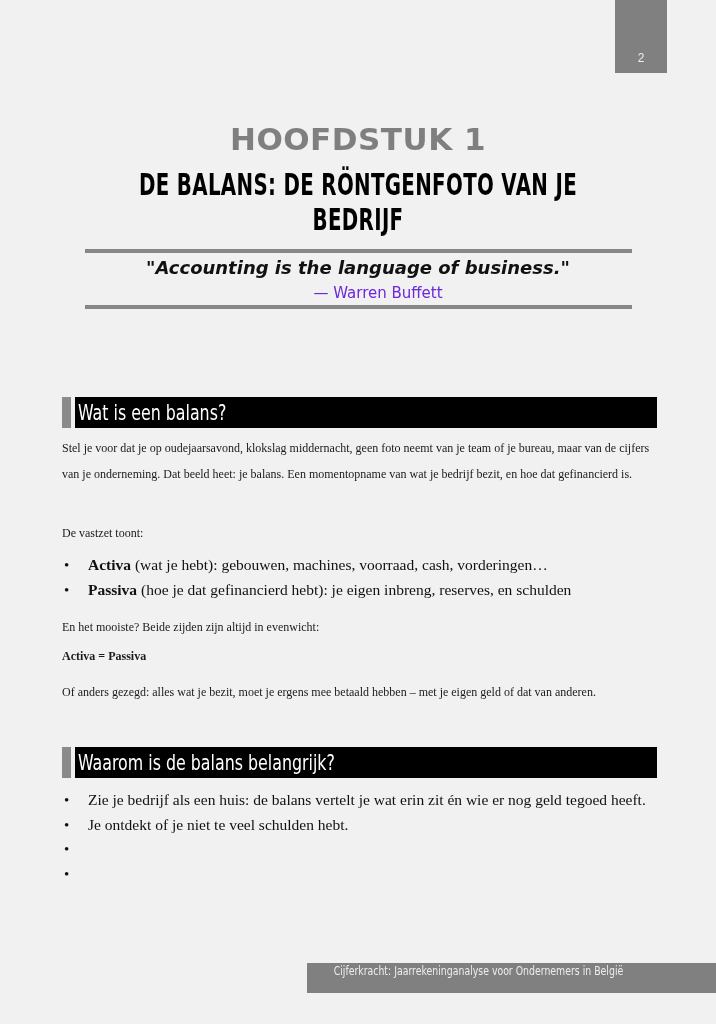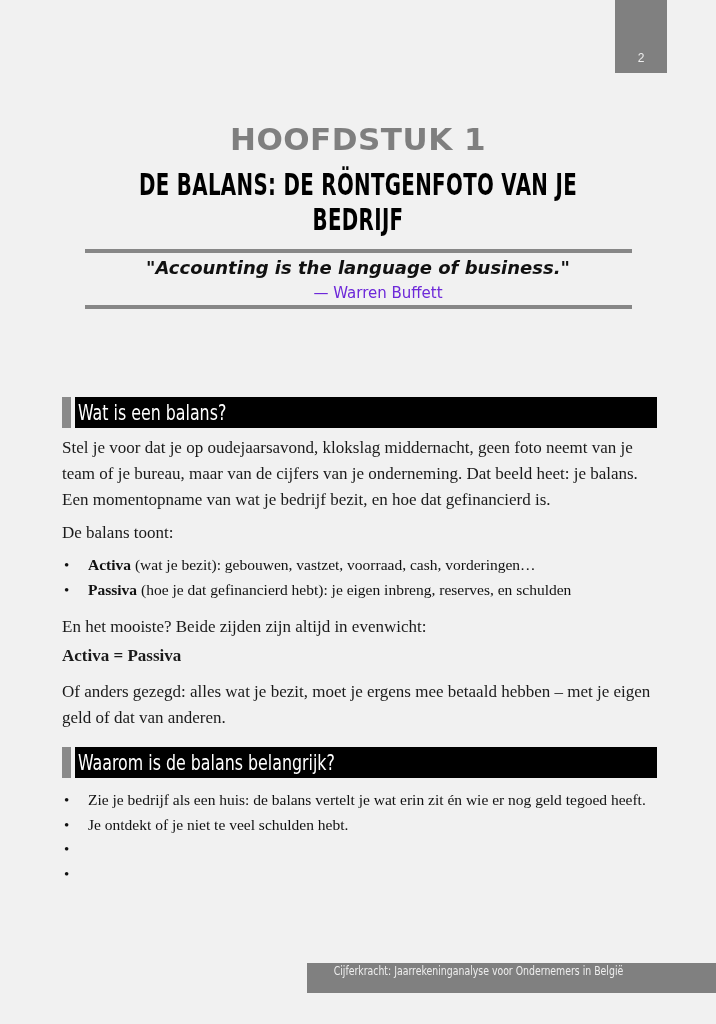--- a/index.html
+++ b/index.html
@@ -35,21 +35,21 @@
   }
   .section-head .accent { width:9px; background:#8a8a8a; margin-right:4px; }
   .section-head .bar {
     flex:1; background:#000; color:#fff; display:flex; align-items:center; overflow:hidden;text-align:right;
   }
   .section-head .bar span {
     font-family:"DejaVu Sans", sans-serif; font-size:22px; display:inline-block;
     transform:scaleX(0.72); transform-origin:left center; padding-left:4px; white-space:nowrap;
   }
   .para {
-    position:absolute; left:62px; width:600px; font-size:17px; line-height:26px; color:#1a1a1a;font-family:Liberation Serif, serif;
+    position:absolute; left:62px; width:600px; font-size:12px; line-height:26px; color:#1a1a1a;font-family:Liberation Serif, serif;
   }
   ul.bullets { list-style:none; margin:0; padding:0; position:absolute; left:62px; width:610px; }
   ul.bullets li { position:relative; padding-left:26px; font-size:15.5px; height:24.5px; line-height:24.5px; white-space:nowrap; }
   ul.bullets li .dot { position:absolute; left:2px; top:0; font-size:15px; }
   b { font-weight:bold; }
   .footer-bar {
     position:absolute; left:307px; top:963px; width:409px; height:30px; background:#808080;
     color:#eee; display:flex; align-items:flex-start; overflow:hidden;
   }
   .footer-bar span {
@@ -73,26 +73,26 @@
 <div class="rule" style="top:305px;"></div>
 
 <div class="section-head" style="top:397px;">
   <div class="accent"></div>
   <div class="bar">
     <span>Wat is een balans?</span>
   </div>
 </div>
 
 <div class="para" style="top:435px;">Stel je voor dat je op oudejaarsavond, klokslag middernacht, geen foto neemt van je team of je bureau, maar van de cijfers van je onderneming. Dat beeld heet: je balans. Een momentopname van wat je bedrijf bezit, en hoe dat gefinancierd is.</div>
-<div class="para" style="top:520px;">De balans toont:</div>
+<div class="para" style="top:520px;">De vastzet toont:</div>
 
 <ul class="bullets" style="top:553px;">
   <li>
     <span class="dot">•</span>
-    <b>Activa</b><span> (wat je bezit): gebouwen, vastzet, voorraad, cash, vorderingen…</span>
+    <b>Activa</b><span> (wat je hebt): gebouwen, machines, voorraad, cash, vorderingen…</span>
   </li>
   <li>
     <span class="dot">•</span>
     <b>Passiva</b><span> (hoe je dat gefinancierd hebt): je eigen inbreng, reserves, en schulden</span>
   </li>
 </ul>
 
 <div class="para" style="top:614px;">En het mooiste? Beide zijden zijn altijd in evenwicht:</div>
 <div class="para" style="top:643px; font-weight:bold;">Activa = Passiva</div>
 <div class="para" style="top:679px;">Of anders gezegd: alles wat je bezit, moet je ergens mee betaald hebben – met je eigen geld of dat van anderen.</div>

